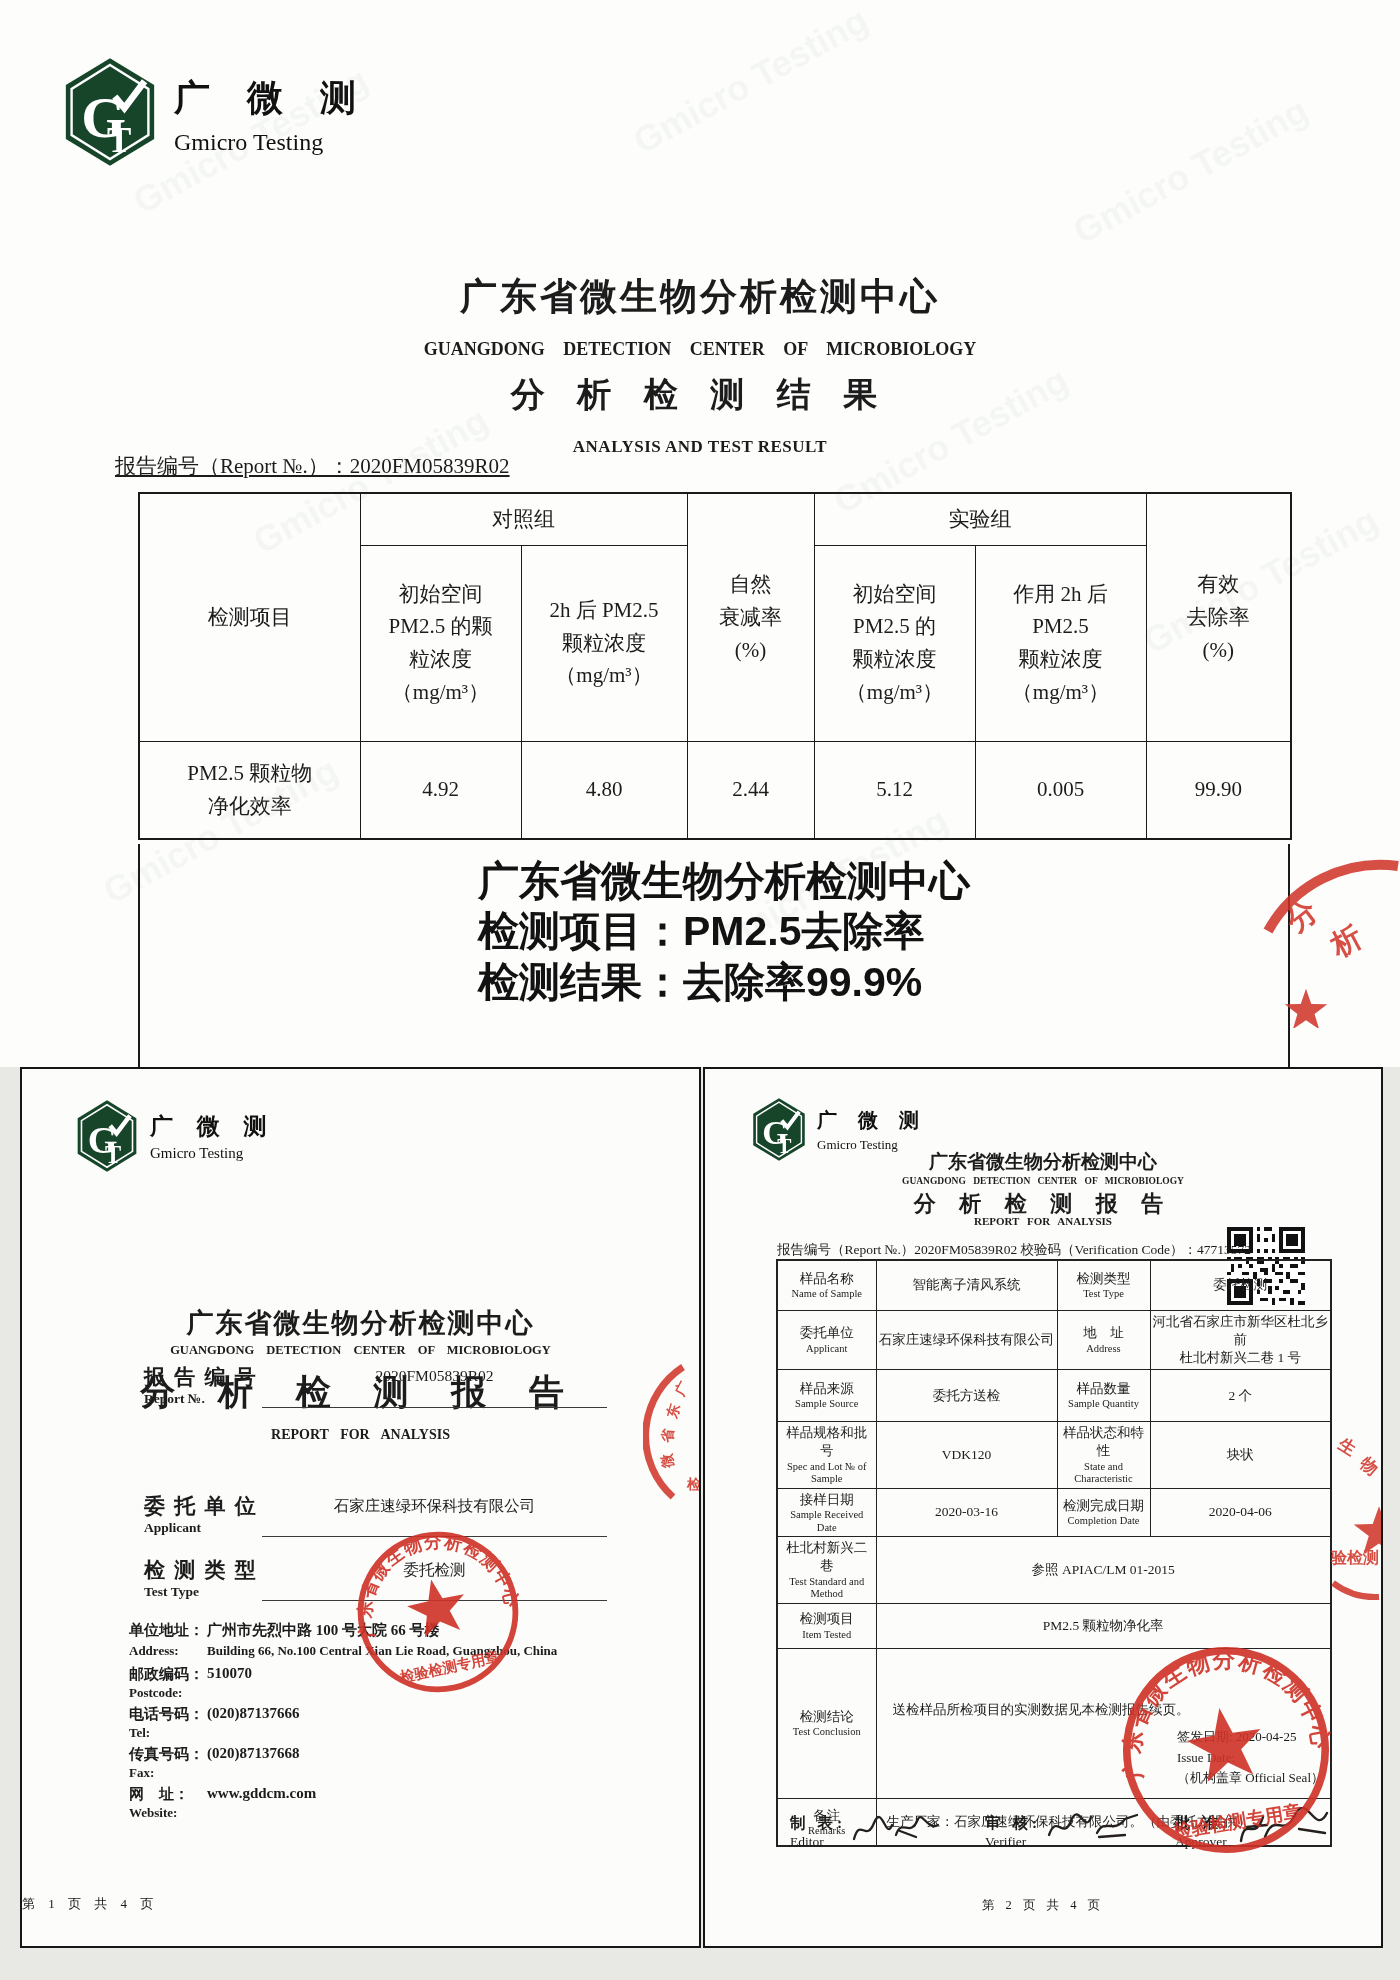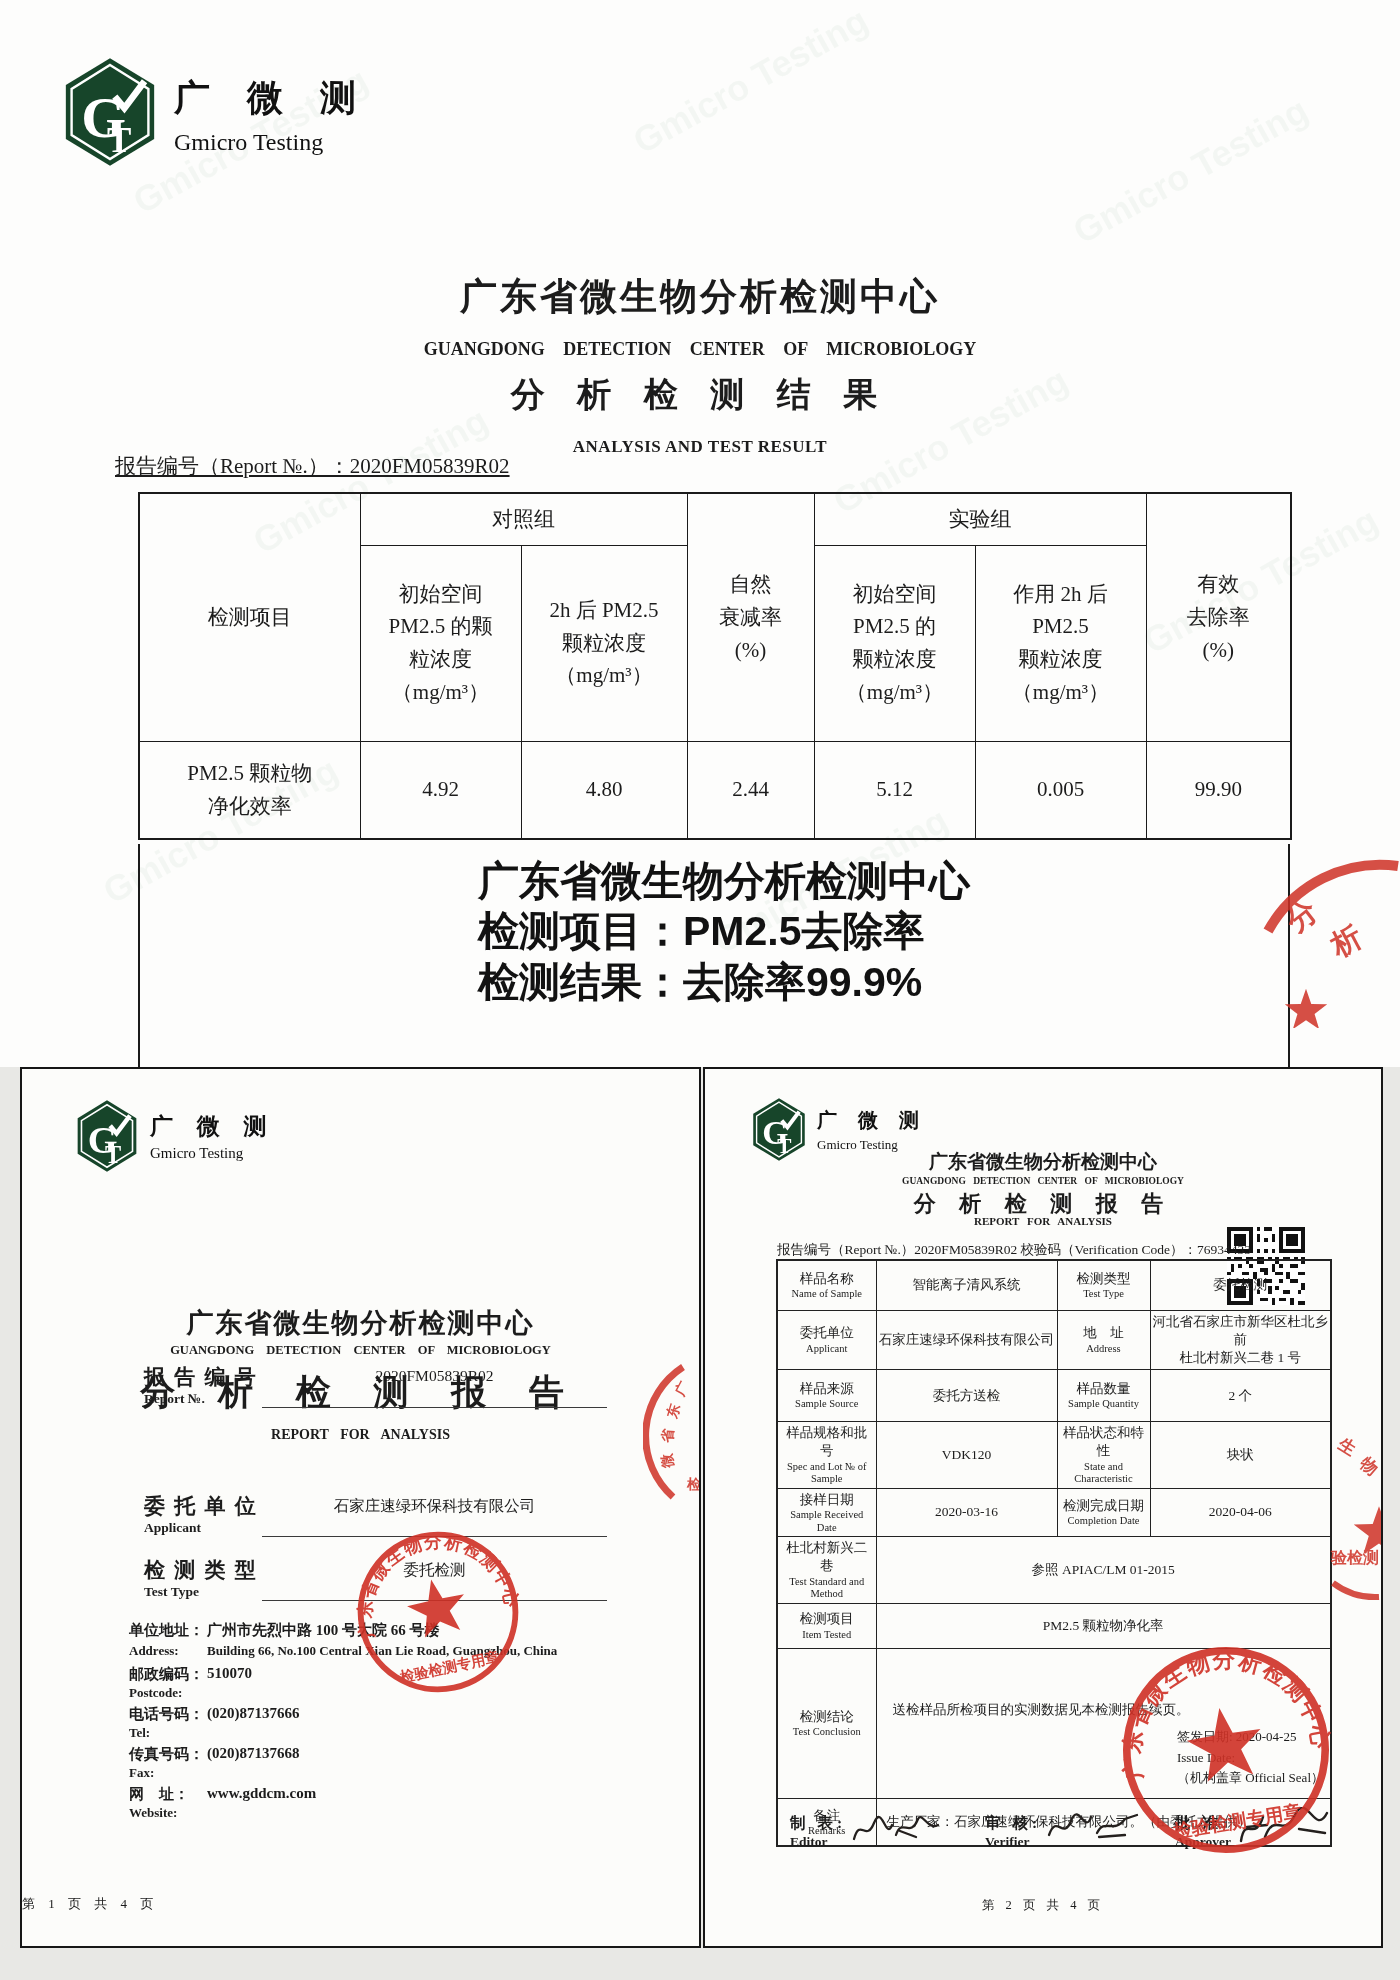--- a/index.html
+++ b/index.html
@@ -66,21 +66,21 @@
   table.btab{position:absolute;left:71px;top:190px;width:554px;border-collapse:collapse;table-layout:fixed;
              border:2px solid #222;font-size:13.5px;}
   table.btab td{border:1.4px solid #222;text-align:center;vertical-align:middle;padding:2px;line-height:1.35;}
   td .lab-cn{font-size:13.5px;}
   td .lab-en{font-size:10.5px;line-height:1.2;}
   .concl-txt{position:absolute;left:16px;top:52px;font-size:13.5px;text-align:left;}
   .issue{position:absolute;right:6px;bottom:10px;text-align:left;font-size:13px;line-height:1.55;}
   .sigrow{position:absolute;left:0;top:744px;width:100%;}
   .sig{position:absolute;top:0;}
   .sig .s-cn{font-size:15.5px;font-weight:bold;letter-spacing:4px;}
-  .sig .s-en{font-size:13.5px;font-weight:bold;}
+  .sig .s-en{font-size:13.5px;font-weight:normal;}
   .sig svg{position:absolute;left:58px;top:-6px;}
   .br-footer{position:absolute;left:0;top:828px;width:100%;text-align:center;font-size:12.5px;letter-spacing:4px;}
 
   .seal{position:absolute;opacity:.9;pointer-events:none;}
   .edge-seal{position:absolute;opacity:.85;pointer-events:none;}
   .qr{position:absolute;}
 </style>
 </head>
 <body>
 
@@ -304,21 +304,21 @@
         M8,0h1v1h-1z M10,0h2v1h-2z M8,2h1v2h-1z M10,3h1v1h-1z M12,2h1v2h-1z
         M8,6h1v1h-1z M10,6h1v1h-1z M12,6h1v1h-1z M0,8h1v1h-1z M2,8h2v1h-2z M5,8h1v2h-1z
         M6,8h1v1h-1z M8,8h2v2h-2z M11,8h1v1h-1z M13,8h1v2h-1z M15,8h2v1h-2z M18,8h1v1h-1z M20,8h1v2h-1z
         M1,10h1v2h-1z M3,10h1v1h-1z M6,10h1v1h-1z M9,11h2v1h-2z M12,10h1v2h-1z M14,10h1v1h-1z M17,10h2v1h-2z
         M0,12h1v1h-1z M4,12h2v1h-2z M7,12h1v2h-1z M10,12h1v1h-1z M13,12h2v1h-2z M16,12h1v2h-1z M19,12h2v1h-2z
         M8,14h1v2h-1z M10,14h2v1h-2z M14,14h1v1h-1z M17,14h2v1h-2z M20,15h1v2h-1z
         M8,17h1v1h-1z M11,16h1v2h-1z M13,16h1v1h-1z M15,17h2v1h-2z M19,17h1v1h-1z
         M9,19h2v1h-2z M12,19h1v2h-1z M14,19h2v1h-2z M17,19h1v2h-1z M19,20h2v1h-2z"></path>
     </svg>
 
-    <div class="br-repline">报告编号（Report №.）2020FM05839R02 校验码（Verification Code）：76934433</div>
+    <div class="br-repline">报告编号（Report №.）2020FM05839R02 校验码（Verification Code）：47713572</div>
 
     <table class="btab">
       <colgroup>
           <col style="width:99px">
           <col style="width:181px">
           <col style="width:93px">
           <col style="width:181px">
         </colgroup>
       <tbody>
         <tr style="height:50px">

